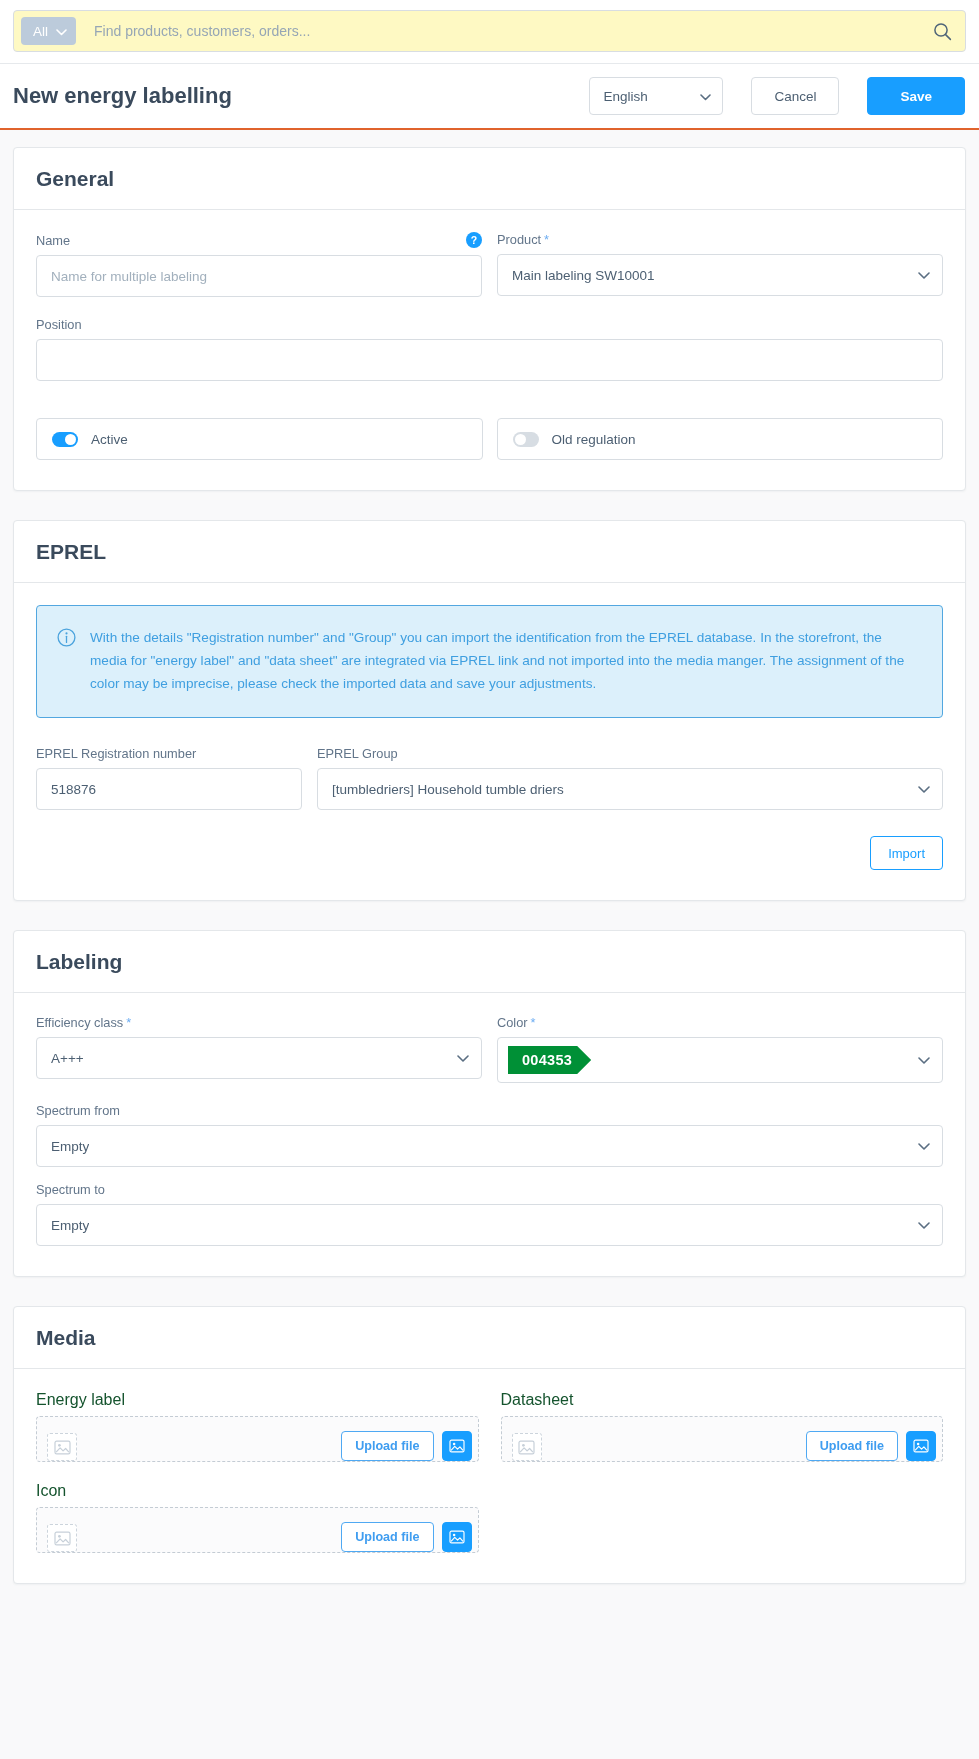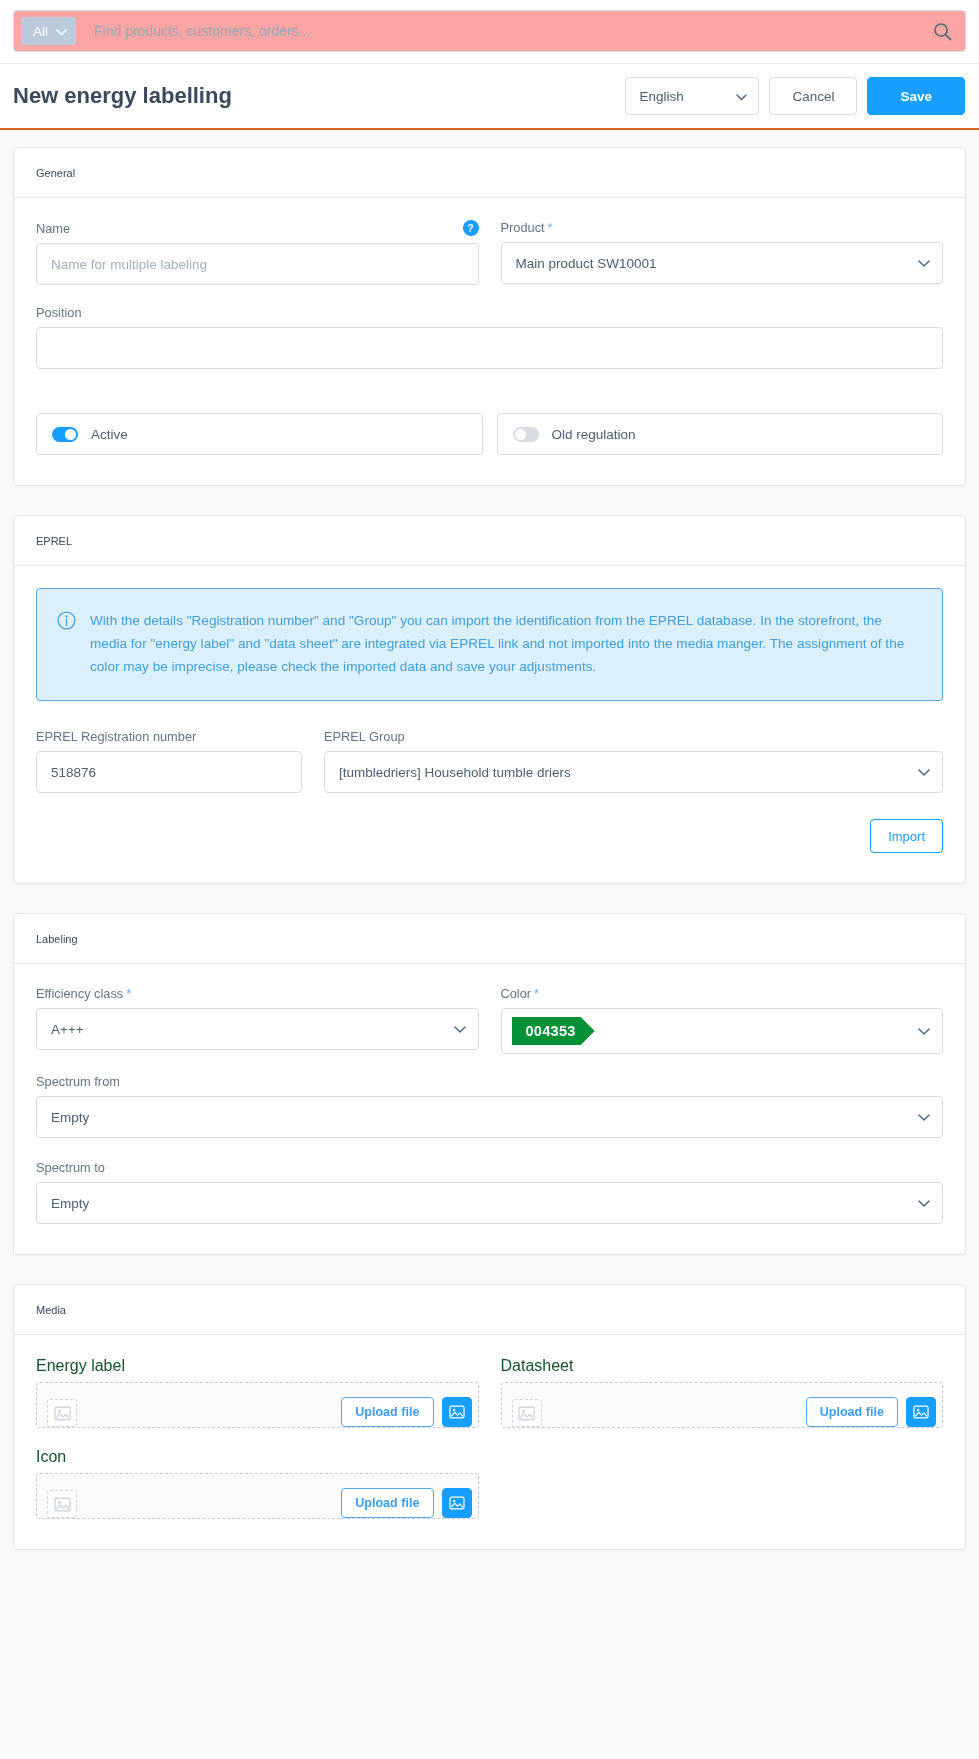--- a/index.html
+++ b/index.html
@@ -17,21 +17,21 @@
     background: #ffffff;
     padding: 10px 13px 11px 13px;
     border-bottom: 1px solid #e6e9ec;
   }
   .searchbar {
     display: flex;
     align-items: center;
     height: 42px;
     border: 1px solid #d8dde2;
     border-radius: 4px;
-    background: #fca5a5;
+    background: #fef9c3;
     padding: 0 10px 0 7px;
   }
   .search-scope {
     display: flex;
     align-items: center;
     gap: 8px;
     background: #bccbdb;
     color: #ffffff;
     font-size: 13.5px;
     border-radius: 4px;
@@ -65,21 +65,21 @@
     display: flex;
     align-items: center;
     padding: 0 14px 0 13px;
   }
   .page-title {
     font-size: 22px;
     font-weight: bold;
     color: #3a4a5c;
     flex: 1;
   }
-  .header-actions { display: flex; align-items: center; gap: 10px; }
+  .header-actions { display: flex; align-items: center; gap: 28px; }
   .lang-select {
     width: 134px; height: 38px;
     border: 1px solid #d8dde2; border-radius: 4px;
     background: #fff;
     display: flex; align-items: center; justify-content: space-between;
     padding: 0 11px 0 13px;
     font-size: 13.5px; color: #4c5f72; cursor: pointer;
   }
   .btn {
     height: 38px; border-radius: 4px; font-size: 13.5px;
@@ -103,25 +103,25 @@
     border: 1px solid #e4e7ea;
     border-radius: 4px;
     box-shadow: 0 1px 2px rgba(120,130,140,.07);
     margin-bottom: 29px;
   }
   .card-head {
     padding: 19px 22px 18px 22px;
     border-bottom: 1px solid #e4e7ea;
   }
   .card-title {
-    font-size: 11px; font-weight: normal; color: #3a4a5c;
+    font-size: 21px; font-weight: bold; color: #3a4a5c;
   }
   .card-body { padding: 22px 22px 30px 22px; }
 
-  .row { display: flex; gap: 22px; }
+  .row { display: flex; gap: 15px; }
   .row + .row { margin-top: 20px; flex-direction: column; }
   .col { flex: 1; min-width: 0; }
 
   .field-label {
     font-size: 12.8px; color: #62758a;
     margin-bottom: 7px;
     display: flex; align-items: center;
   }
   .req { color: #6dadf2; margin-left: 3px; }
   .label-spacer { flex: 1; }
@@ -301,21 +301,21 @@
             <span class="help-dot">?</span>
           </div>
           <input class="input" type="text" placeholder="Name for multiple labeling" style="">
         </div>
         <div class="col">
           <div class="field-label">
             <span>Product</span>
             <span class="req">*</span>
           </div>
           <div class="select">
-            <span class="val">Main product SW10001</span>
+            <span class="val">Main labeling SW10001</span>
             <span>
               <svg width="12" height="8" viewBox="0 0 12 8" fill="none">
                   <path d="M1 1l5 5 5-5" stroke="#5a6e82" stroke-width="1.6" stroke-linecap="round" stroke-linejoin="round"></path>
                 </svg>
             </span>
           </div>
         </div>
       </div>
 
       <div class="row">

